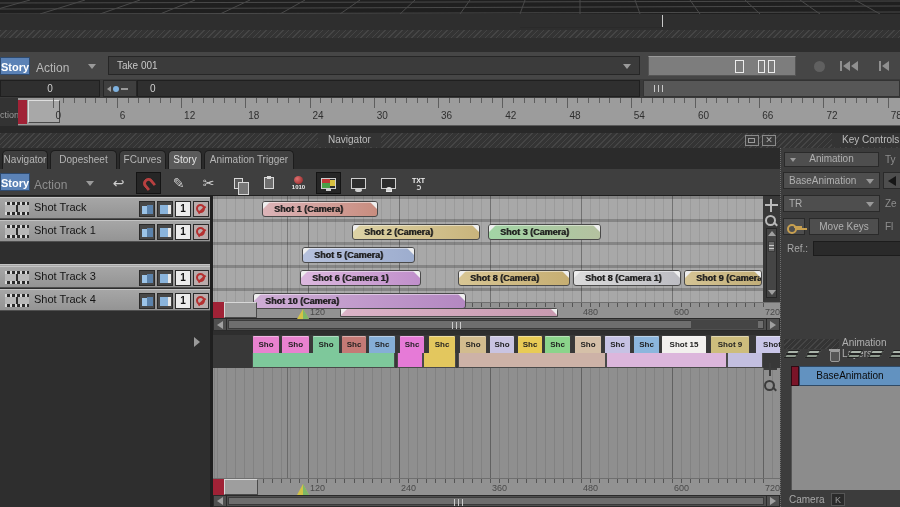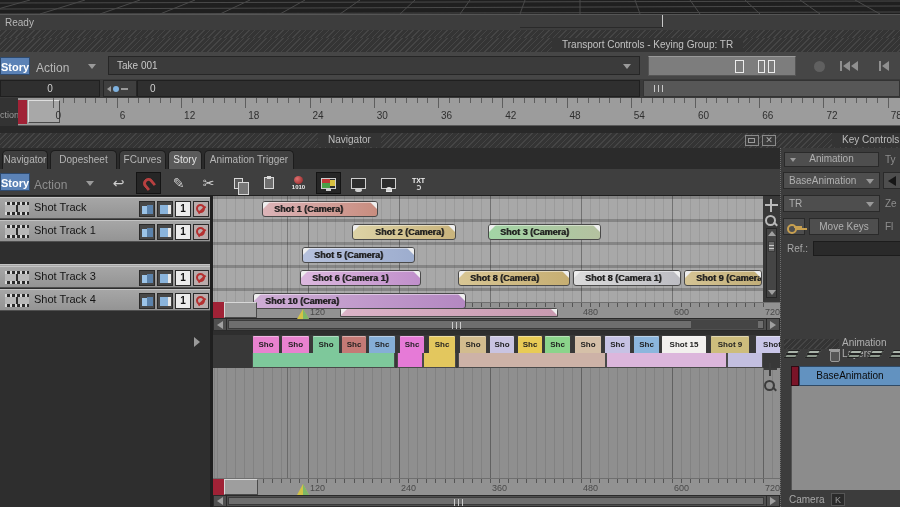--- a/index.html
+++ b/index.html
@@ -197,30 +197,24 @@
           <line x1="580" y1="14" x2="580" y2="0"></line>
           <line x1="640" y1="14" x2="635" y2="0"></line>
         <line x1="700" y1="14" x2="690" y2="0"></line>
           <line x1="760" y1="14" x2="745" y2="0"></line>
           <line x1="820" y1="14" x2="800" y2="0"></line>
           <line x1="880" y1="14" x2="855" y2="0"></line>
       </g>
     </svg>
   </div>
 
-  <div class="abs statusbar">
-    <span>Ready</span>
-  </div>
   <div class="abs seam"></div>
   <div class="abs seam2"></div>
 
   <div class="abs hatch dotstrip"></div>
-  <div class="abs hatch transporthatch">
-    <span class="hatchlabel" style="left:552px">Transport Controls - Keying Group: TR</span>
-  </div>
 
   <div class="abs trow1"></div>
   <div class="abs chip r1">Story</div>
   <span class="abs lbl" style="left:36px;top:61px">Action</span>
   <span class="abs ddtri" style="left:88px;top:64px"></span>
   <div class="abs takefield">
     <span>Take 001</span>
     <span class="abs ddtri" style="right:8px;top:7px"></span>
   </div>
   <div class="abs lightbox">
@@ -575,21 +569,21 @@
         <div class="ptick" style="left: 513.6px;"></div>
         <div class="ptick" style="left: 522.7px;"></div>
         <div class="ptick" style="left: 531.8px;"></div>
         <div class="ptick" style="left: 540.9px;"></div>
         <div class="ptick" style="left: 550px;"></div>
         <div class="plab" style="left: 552px;">720</div>
         <div class="tri2" style="left: 84px; top: 6px; border-bottom: 10px solid rgb(210, 194, 70); border-right-color: transparent;"></div>
         <div class="tri2" style="left: 90px; top: 6px; border-left: 0px; border-right: 6px solid transparent; border-bottom: 10px solid rgb(124, 184, 104);"></div>
       </div>
       <div class="clip" style="left: 49px; top: 5px; width: 116px; background: linear-gradient(90deg, rgb(220, 180, 184), rgb(200, 141, 127));">Shot 1 (Camera)</div>
-      <div class="clip" style="left: 139px; top: 28px; width: 104px; background: linear-gradient(90deg, rgb(221, 211, 166), rgb(201, 180, 124)); text-align: center;">Shot 2 (Camera)</div>
+      <div class="clip" style="left: 139px; top: 28px; width: 128px; background: linear-gradient(90deg, rgb(221, 211, 166), rgb(201, 180, 124));">Shot 2 (Camera)</div>
       <div class="clip" style="left: 275px; top: 28px; width: 113px; background: linear-gradient(90deg, rgb(162, 213, 165), rgb(180, 193, 160));">Shot 3 (Camera)</div>
       <div class="clip" style="left: 89px; top: 51px; width: 113px; background: linear-gradient(90deg, rgb(182, 193, 221), rgb(157, 173, 206));">Shot 5 (Camera)</div>
       <div class="clip" style="left: 87px; top: 74px; width: 121px; background: linear-gradient(90deg, rgb(220, 184, 222), rgb(192, 143, 203));">Shot 6 (Camera 1)</div>
       <div class="clip" style="left: 245px; top: 74px; width: 112px; background: linear-gradient(90deg, rgb(216, 198, 148), rgb(198, 174, 114));">Shot 8 (Camera)</div>
       <div class="clip" style="left: 360px; top: 74px; width: 108px; background: linear-gradient(90deg, rgb(219, 219, 219), rgb(188, 188, 194));">Shot 8 (Camera 1)</div>
       <div class="clip" style="left: 471px; top: 74px; width: 78px; background: linear-gradient(90deg, rgb(213, 196, 148), rgb(194, 174, 120));">Shot 9 (Camera 2)</div>
       <div class="clip" style="left: 40px; top: 97px; width: 213px; background: linear-gradient(90deg, rgb(206, 173, 213), rgb(180, 136, 194));">Shot 10 (Camera)</div>
       <div class="sliver"></div>
       <div class="rmark redmark" style="left: 0px; top: 106px; width: 11px; height: 16px;"></div>
       <div class="pthumb" style="left: 11px; top: 106px; width: 33px; height: 16px;"></div>

